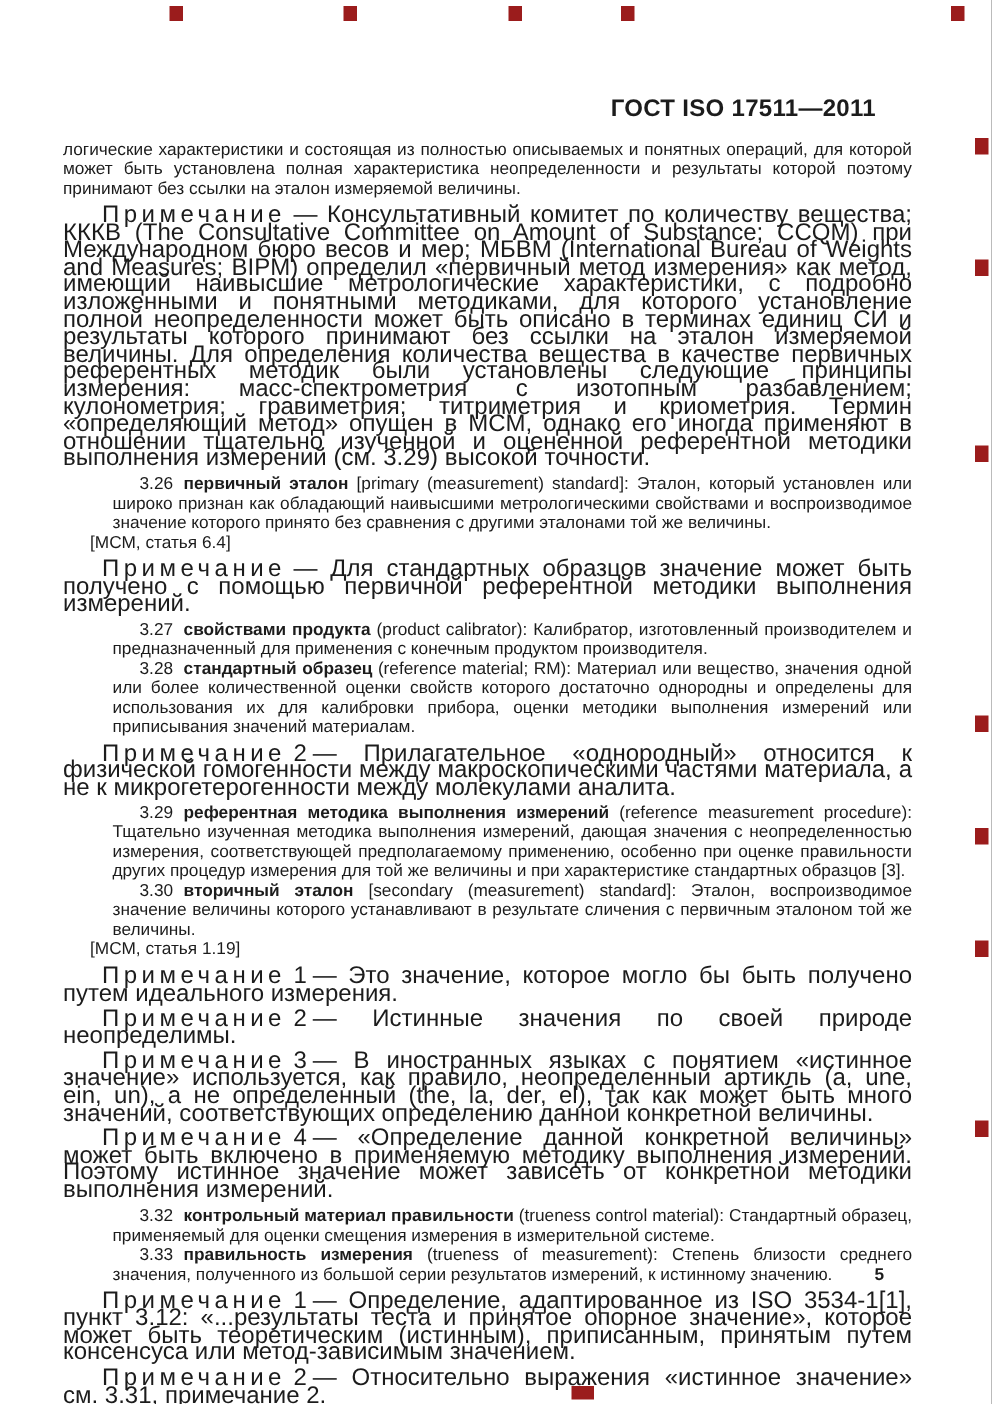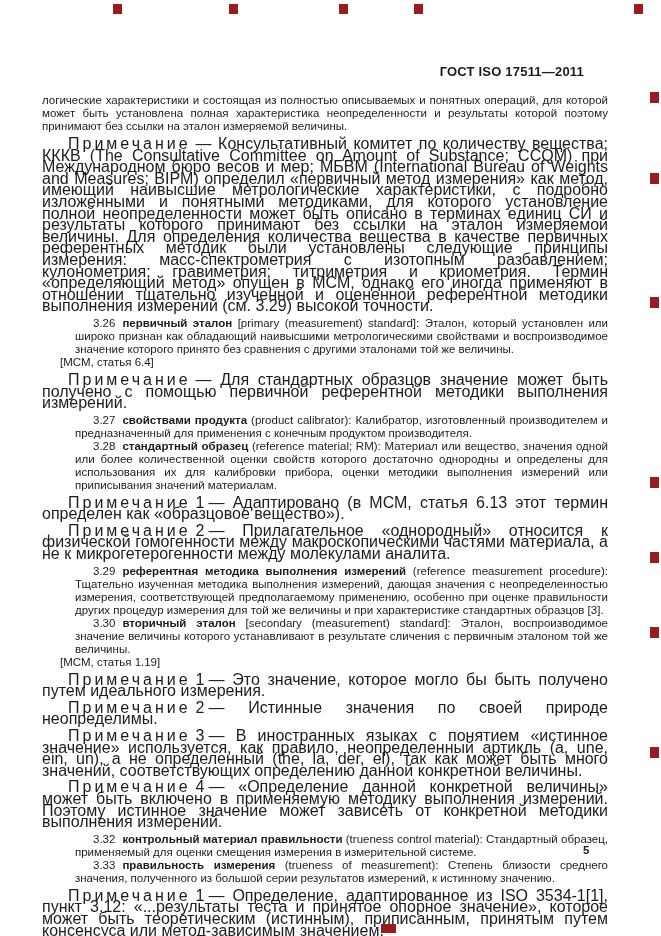--- a/index.html
+++ b/index.html
@@ -1,19 +1,19 @@
 <!DOCTYPE html>
 <html><head>
 <meta charset="utf-8">
 <style>
   html,body{margin:0;padding:0;background:#888;}
   #page{position:relative;width:661px;height:936px;background:#ffffff;overflow:hidden;
         font-family:"Liberation Sans","DejaVu Sans",sans-serif;color:#1c1c1c;}
   .header{position:absolute;top:64px;left:42px;width:542px;text-align:right;
-          font-weight:bold;font-size:13px;letter-spacing:.2px;white-space:nowrap;}
+          font-weight:bold;font-size:16px;letter-spacing:.2px;white-space:nowrap;}
   .content{position:absolute;left:42px;top:94px;width:566px;}
   p{margin:0;}
   .body-par,.term,.ref{font-size:11.5px;line-height:13px;text-align:justify;}
   .term{text-indent:18px;margin-left:33px;}
   .ref{text-indent:18px;text-align:left;}
   .term .num{margin-right:7px;}
   .term .tname{font-weight:bold;}
   .note{font-size:16px;line-height:11.6px;text-align:justify;text-indent:26px;margin:5px 0;}
   .note .note-label{letter-spacing:3px;margin-right:5px;}
   .note .note-num{margin-right:4px;}
@@ -37,21 +37,20 @@
     <p class="term"><span class="num">3.26</span><span class="tname">первичный эталон</span><span> [primary (measurement) standard]: </span><span>Эталон, который установлен или широко признан как обладающий наивысшими метрологическими свойствами и воспроизводимое значение которого принято без сравнения с другими эталонами той же величины.</span></p>
 
     <p class="ref">[МСМ, статья 6.4]</p>
 
     <p class="note"><span class="note-label">Примечание</span><span>— Для стандартных образцов значение может быть получено с помощью первичной референтной методики выполнения измерений.</span></p>
 
     <p class="term"><span class="num">3.27</span><span class="tname">свойствами продукта</span><span> (product calibrator): </span><span>Калибратор, изготовленный производителем и предназначенный для применения с конечным продуктом производителя.</span></p>
 
     <p class="term"><span class="num">3.28</span><span class="tname">стандартный образец</span><span> (reference material; RM): </span><span>Материал или вещество, значения одной или более количественной оценки свойств которого достаточно однородны и определены для использования их для калибровки прибора, оценки методики выполнения измерений или приписывания значений материалам.</span></p>
 
-    <p class="note"><span class="note-label">Примечание</span><span class="note-num">1</span><span>— Адаптировано (в МСМ, статья 6.13 этот термин определен как «образцовое вещество»).</span></p>
 
     <p class="note"><span class="note-label">Примечание</span><span class="note-num">2</span><span>— Прилагательное «однородный» относится к физической гомогенности между макроскопическими частями материала, а не к микрогетерогенности между молекулами аналита.</span></p>
 
     <p class="term"><span class="num">3.29</span><span class="tname">референтная методика выполнения измерений</span><span> (reference measurement procedure): </span><span>Тщательно изученная методика выполнения измерений, дающая значения с неопределенностью измерения, соответствующей предполагаемому применению, особенно при оценке правильности других процедур измерения для той же величины и при характеристике стандартных образцов [3].</span></p>
 
     <p class="term"><span class="num">3.30</span><span class="tname">вторичный эталон</span><span> [secondary (measurement) standard]: </span><span>Эталон, воспроизводимое значение величины которого устанавливают в результате сличения с первичным эталоном той же величины.</span></p>
 
 
 
     <p class="ref">[МСМ, статья 1.19]</p>

